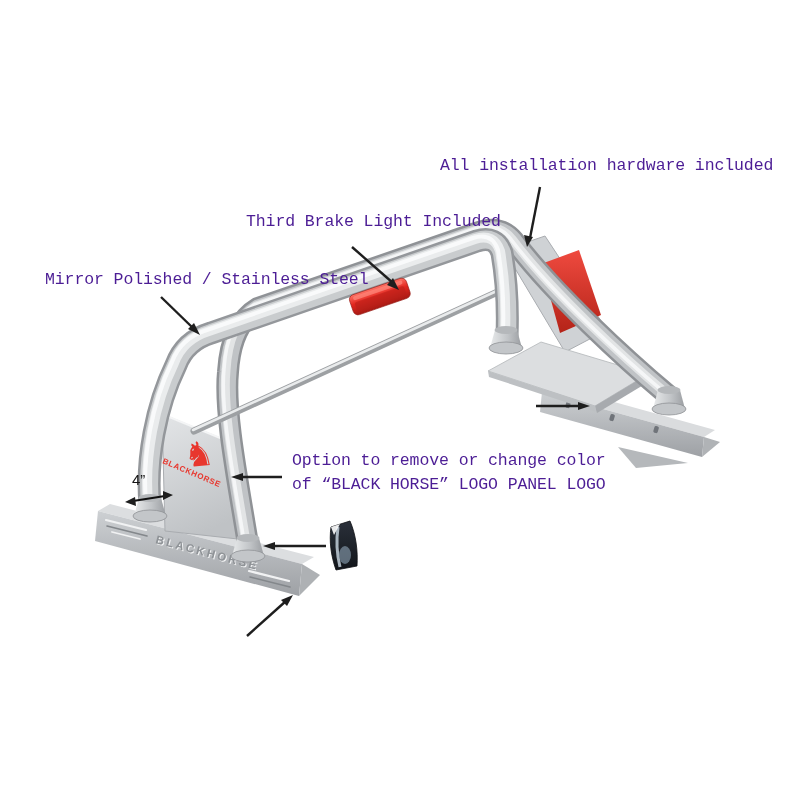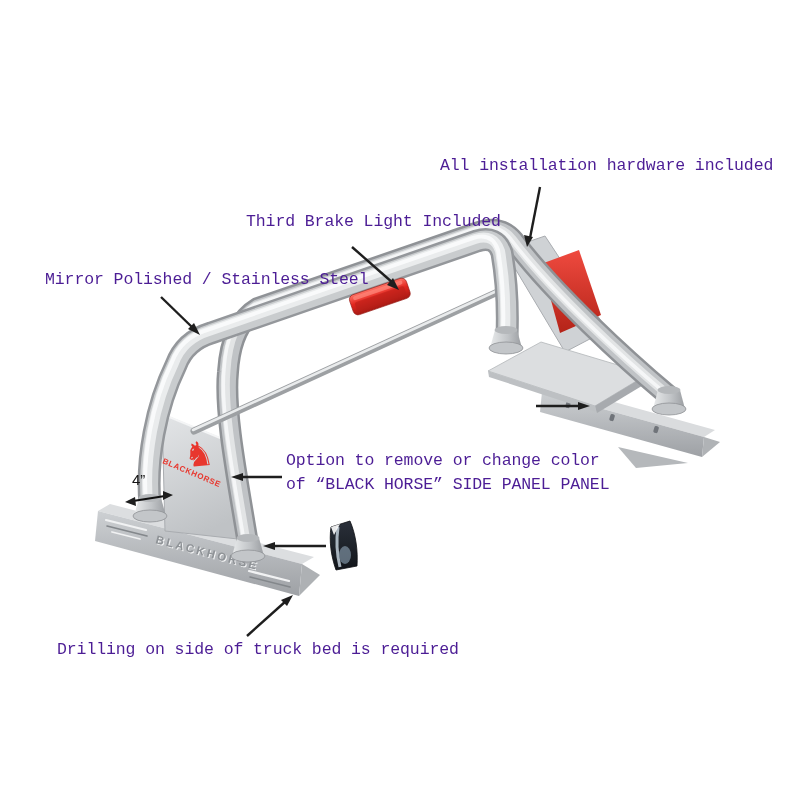--- a/index.html
+++ b/index.html
@@ -190,20 +190,19 @@
     <g>
       <line class="dimline" x1="133" y1="501" x2="165" y2="496"></line>
       <polygon class="arrowhead" points="125,502 135,497 136,506"></polygon>
       <polygon class="arrowhead" points="173,495 163,491 163,500"></polygon>
     </g>
   </svg>
 
   <div class="ann" style="left:440px;top:154px;">All installation hardware included</div>
   <div class="ann" style="left:230px;top:210px;margin-left:16px;">Third Brake Light Included</div>
   <div class="ann" style="left:45px;top:268px;">Mirror Polished / Stainless Steel</div>
-  <div class="ann" style="left:286px;top:449px;">
+  <div class="ann" style="left:292px;top:449px;">
     <div>Option to remove or change color</div>
-    <div>of “BLACK HORSE” SIDE PANEL PANEL</div>
+    <div>of “BLACK HORSE” LOGO PANEL LOGO</div>
   </div>
-  <div class="ann" style="left:57px;top:638px;">Drilling on side of truck bed is required</div>
   <div class="dimlabel" style="left:132px;top:471px;">4”</div>
 
 </div>
 
 </body></html>

